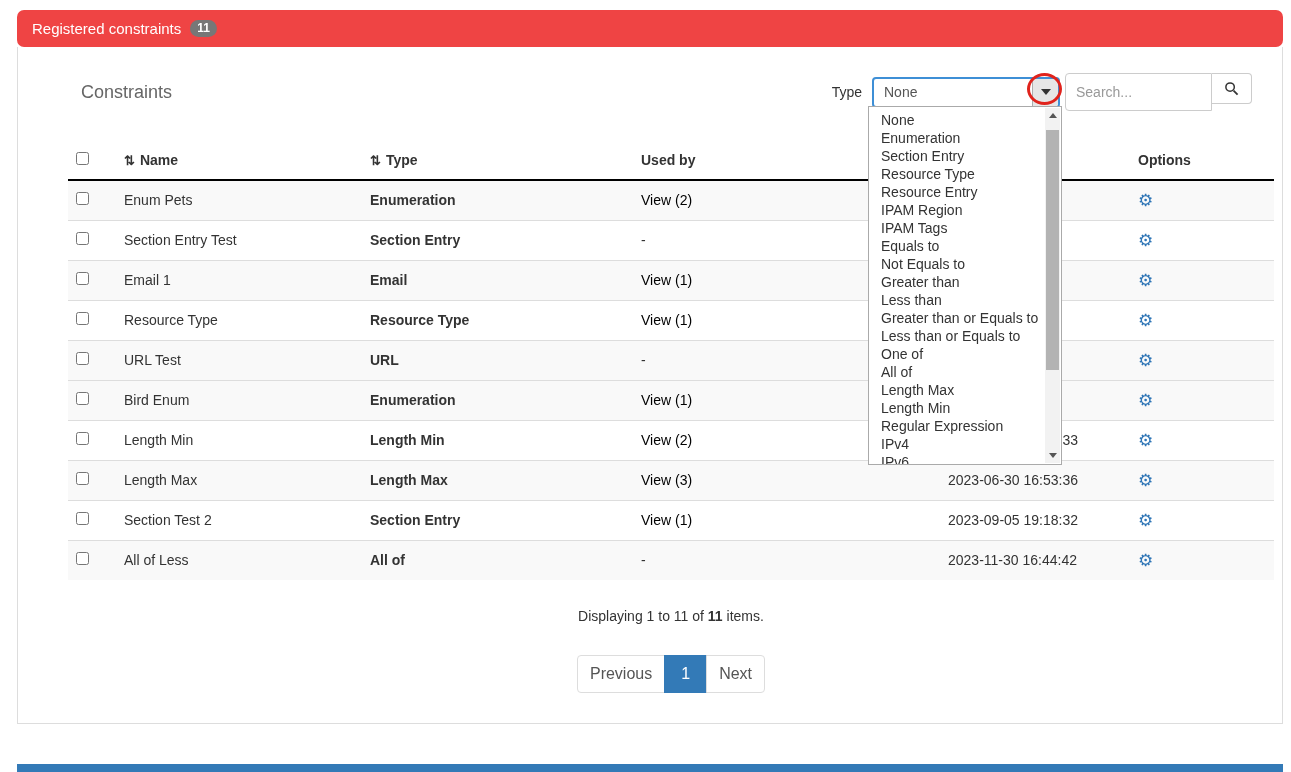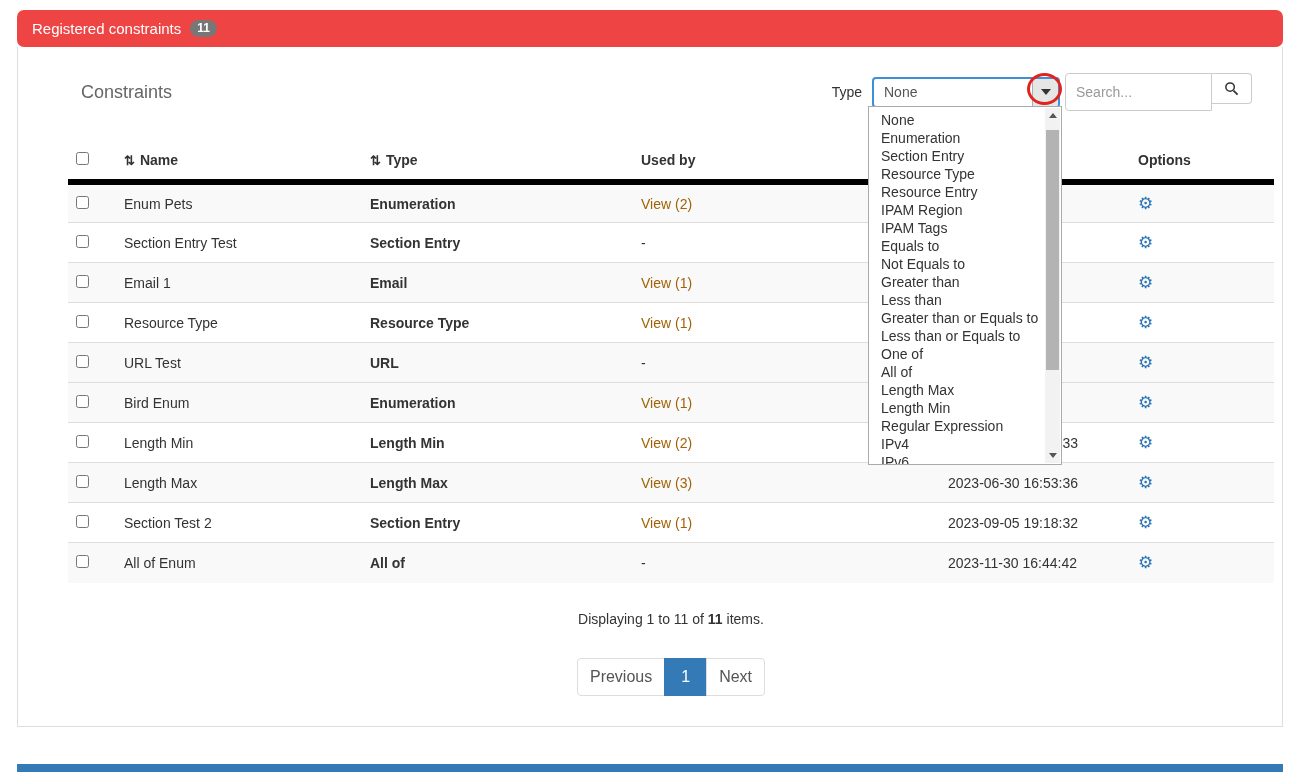--- a/index.html
+++ b/index.html
@@ -117,34 +117,34 @@
   table {
     width: calc(100% - 16px);
     margin: 0 8px;
     border-collapse: collapse;
     table-layout: fixed;
   }
   th {
     text-align: left;
     font-weight: bold;
     padding: 11px 8px;
-    border-bottom: 6px solid #000000;
+    border-bottom: 2px solid #000000;
     font-size: 14px;
     color: #333;
   }
   td {
     padding: 10px 8px;
     border-top: 1px solid #ddd;
     height: 40px;
     vertical-align: middle;
   }
   tr.odd td { background: #f9f9f9; }
   .sort-glyph { margin-right: 5px; font-size: 13px; }
   .col-type-val { font-weight: bold; }
-  .link { color: #a16207; cursor: pointer; text-decoration: none; }
+  .link { color: #000000; cursor: pointer; text-decoration: none; }
   .gear {
     color: #2e75b6;
     font-size: 17px;
     cursor: pointer;
     line-height: 1;
   }
   input[type="checkbox"] { width: 13px; height: 13px; cursor: pointer; }
   
   .summary {
     text-align: center;
@@ -436,21 +436,21 @@
     <td><span class="link">View (1)</span></td>
     <td>2023-09-05 19:18:32</td>
     <td>
       <span class="gear">⚙</span>
     </td>
   </tr>
           <tr class="table-row odd">
     <td>
       <input type="checkbox" style="">
     </td>
-    <td>All of Enum</td>
+    <td>All of Less</td>
     <td class="col-type-val">All of</td>
     <td><span>-</span></td>
     <td>2023-11-30 16:44:42</td>
     <td>
       <span class="gear">⚙</span>
     </td>
   </tr>
         </tbody>
     </table>
 

